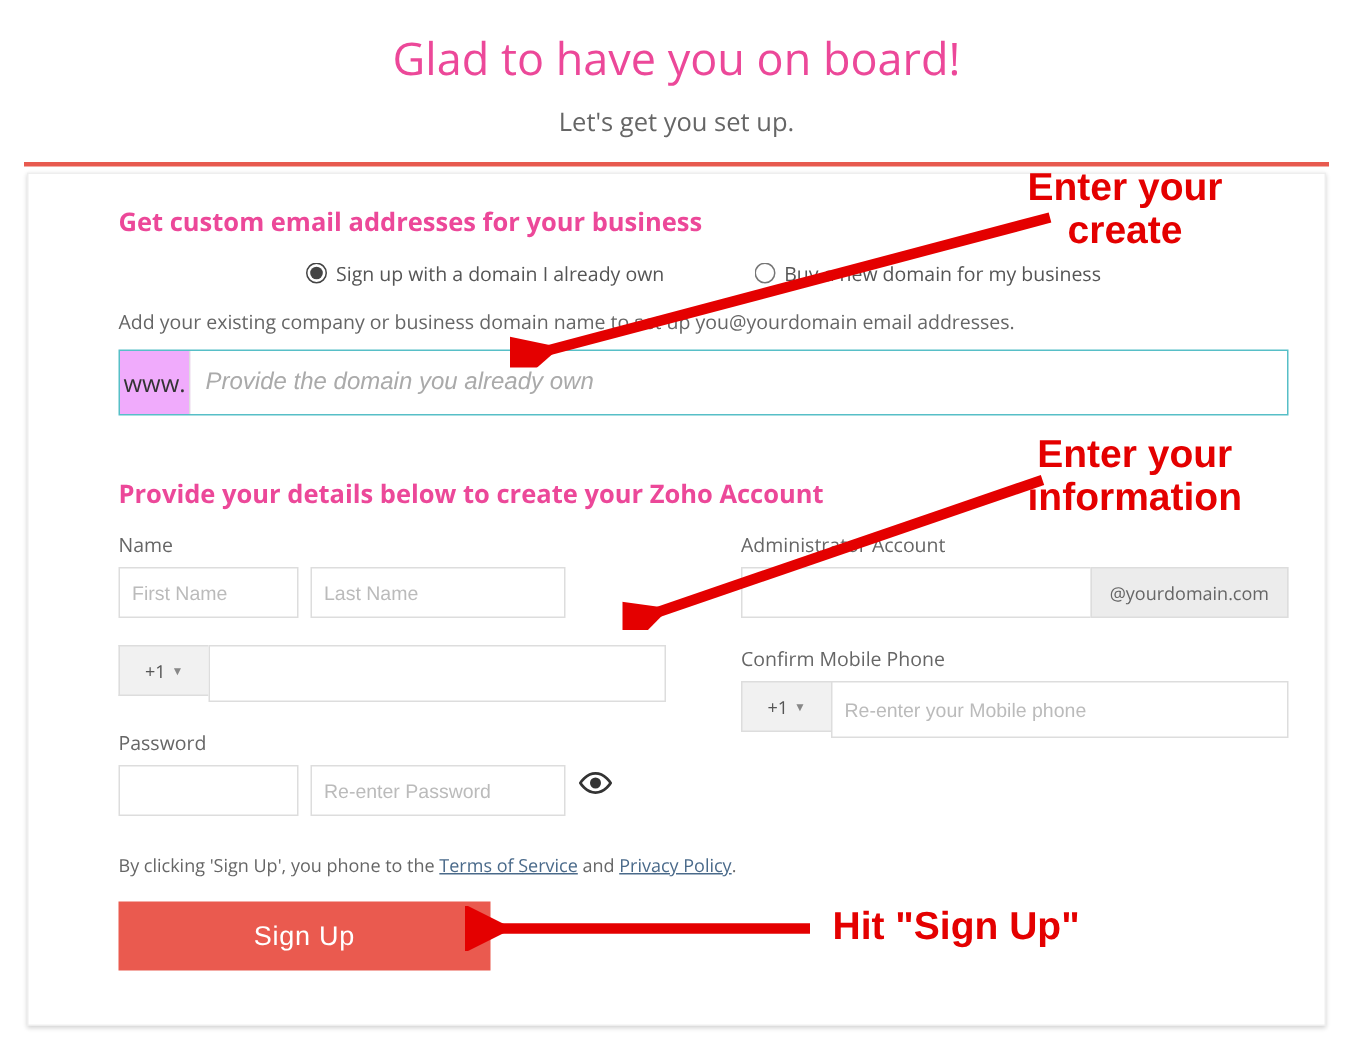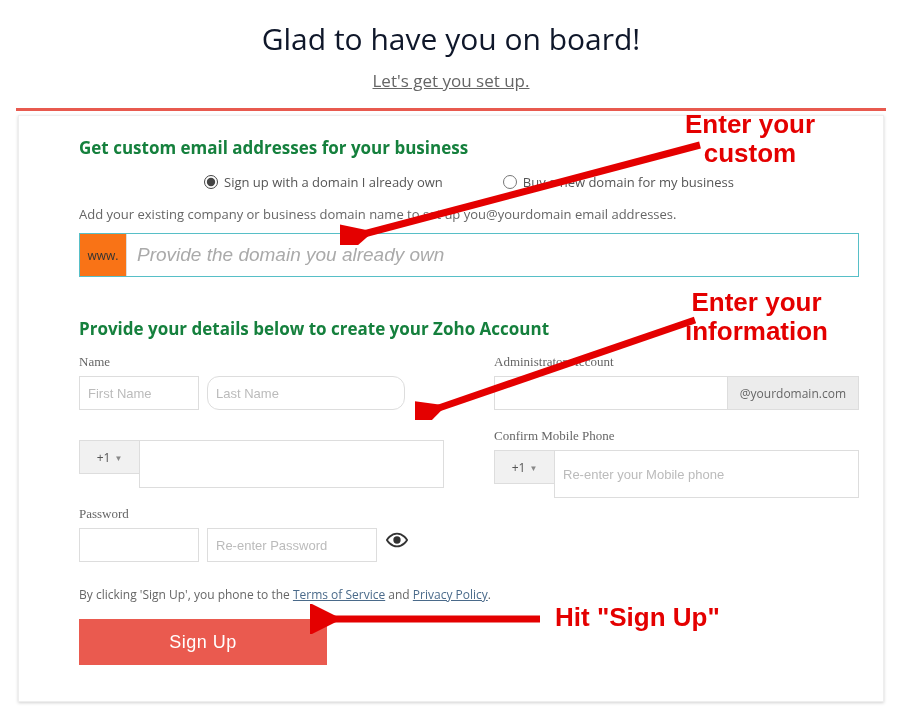--- a/index.html
+++ b/index.html
@@ -14,30 +14,29 @@
   }
   .page {
     width: 902px;
     padding-top: 18px;
     box-sizing: border-box;
   }
   h1.main-title {
     text-align: center;
     font-weight: 400;
     font-size: 30px;
-    color: #0f172a;
+    color: #ec4899;
     margin: 0 0 10px 0;
   }
   .subtitle {
     text-align: center;
     font-size: 17px;
     color: #666;
     margin: 0 0 16px 0;
     font-weight: 400;
-    text-decoration: underline;
   }
   .rule {
     height: 3px;
     background: #e85a4f;
     width: 870px;
     margin: 0 auto 0 auto;
   }
   .card {
     width: 866px;
     margin: 4px auto 0 auto;
@@ -47,21 +46,21 @@
     box-sizing: border-box;
     background: #fff;
   }
   .inner {
     width: 780px;
     margin: 0 0 0 60px;
   }
   h2.section-title {
     font-size: 17px;
     font-weight: 700;
-    color: #15803d;
+    color: #ec4899;
     margin: 0 0 14px 0;
   }
   .radio-row {
     display: flex;
     gap: 60px;
     align-items: center;
     margin-bottom: 14px;
     font-size: 13px;
     color: #555;
     justify-content: center;
@@ -89,73 +88,72 @@
     border: 1px solid #57bfc7;
     height: 44px;
     box-sizing: border-box;
     margin-bottom: 40px;
   }
   .domain-prefix {
     width: 46px;
     display: flex;
     align-items: center;
     justify-content: center;
-    font-size: 12px;
+    font-size: 16px;
     color: #333;
-    background: #f97316;
+    background: #f0abfc;
     border-right: 1px solid #ddd;
   }
   .domain-input {
     flex: 1;
     border: none;
     outline: none;
     padding: 0 10px;
-    font-size: 19px;
+    font-size: 16px;
     font-style: italic;
     color: #0c4a6e;
   }
   .domain-input::placeholder {
     color: #aaa;
     font-style: italic;
   }
   .two-col {
     display: flex;
     width: 780px;
     gap: 50px;
   }
   .col {
     flex: 1;
   }
   .field-label {
     font-size: 13px;
     color: #666;
     display: block;
     margin-bottom: 6px;
-    font-family: Liberation Serif, serif;
   }
   .row-inputs {
     display: flex;
     gap: 8px;
-    margin-bottom: 30px;
+    margin-bottom: 18px;
   }
   input.txt {
     height: 34px;
     border: 1px solid #ddd;
     background: #fff;
     font-size: 13px;
     padding: 0 8px;
     box-sizing: border-box;
     outline: none;
     color: #555;
   }
   input.txt::placeholder {
     color: #bbb;
   }
   .name-first { width: 120px; }
-  .name-last  { width: 198px; border-radius: 12px; }
+  .name-last  { width: 170px; }
   .admin-wrap {
     display: flex;
     margin-bottom: 18px;
   }
   .admin-input {
     flex: 1;
     height: 34px;
     border: 1px solid #ddd;
     border-right: none;
     padding: 0 8px;
@@ -191,21 +189,21 @@
     color: #555;
     box-sizing: border-box;
     cursor: pointer;
   }
   .phone-code .caret {
     font-size: 8px;
     color: #888;
   }
   .phone-input {
     flex: 1;
-    height: 48px;
+    height: 38px;
     border: 1px solid #ddd;
     padding: 0 8px;
     box-sizing: border-box;
     outline: none;
     font-size: 13px;
   }
   .phone-input::placeholder { color: #bbb; }
   .password-row {
     display: flex;
     gap: 8px;
@@ -347,21 +345,21 @@
         <span>By clicking 'Sign Up', you phone to the </span><a>Terms of Service</a><span> and </span><a>Privacy Policy</a><span>.</span>
       </div>
 
       <button class="signup-btn">Sign Up</button>
 
     </div>
   </div>
 </div>
 
 <div class="annotation ann1">
-  <span>Enter your</span><br><span>custom</span>
+  <span>Enter your</span><br><span>create</span>
 </div>
 <div class="annotation ann2">
   <span>Enter your</span><br><span>information</span>
 </div>
 <div class="annotation ann3">Hit "Sign Up"</div>
 
 <svg class="arrow" style="left:340px; top:135px;" width="380" height="110" viewBox="0 0 380 110">
   <defs>
       <marker id="ah1" markerWidth="12" markerHeight="12" refX="2" refY="6" orient="auto">
         <path d="M12,0 L0,6 L12,12 Z" fill="#e40000"></path>

